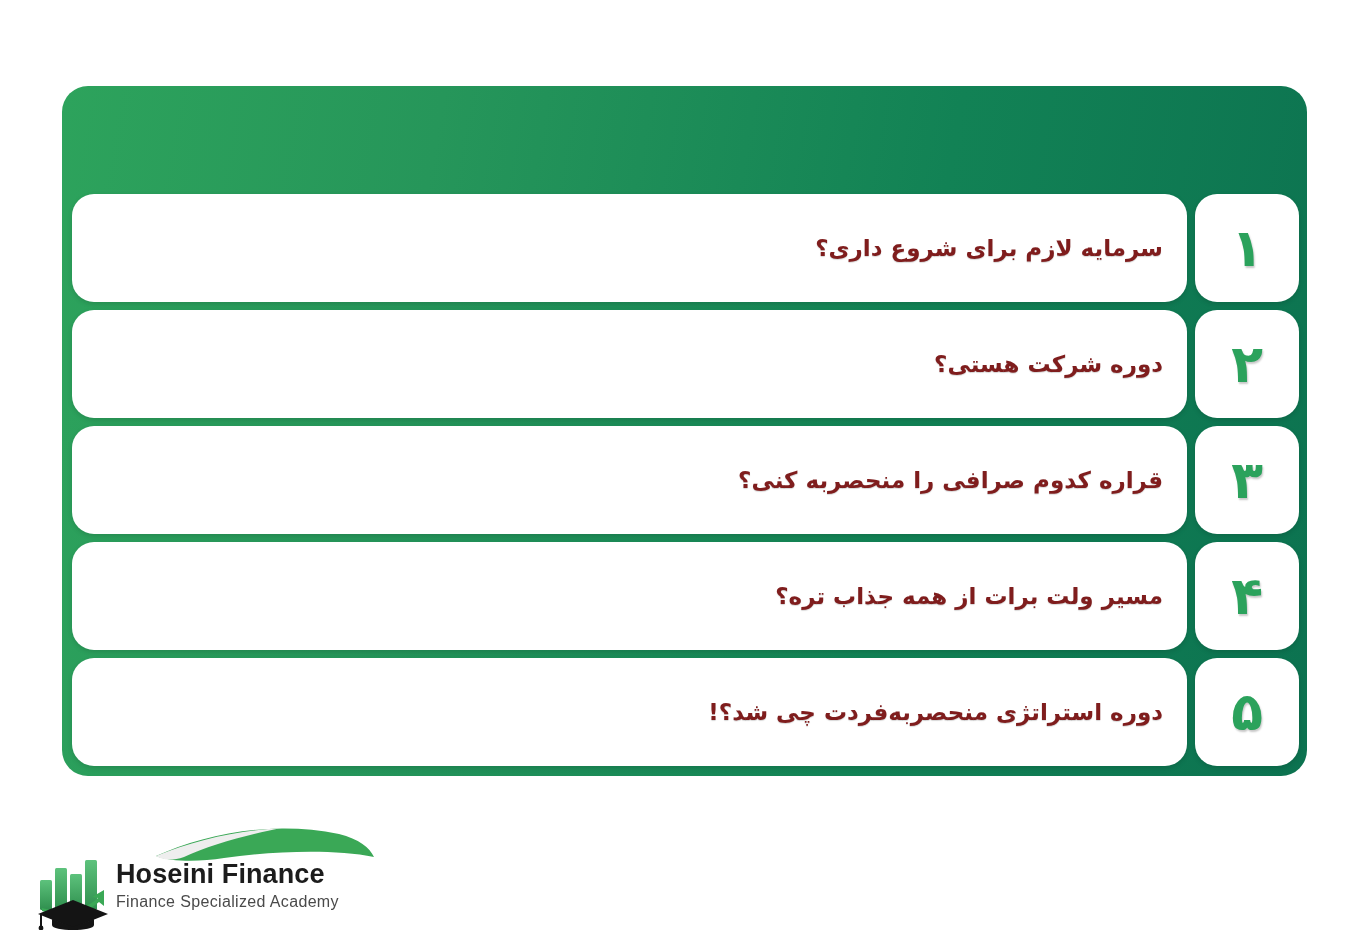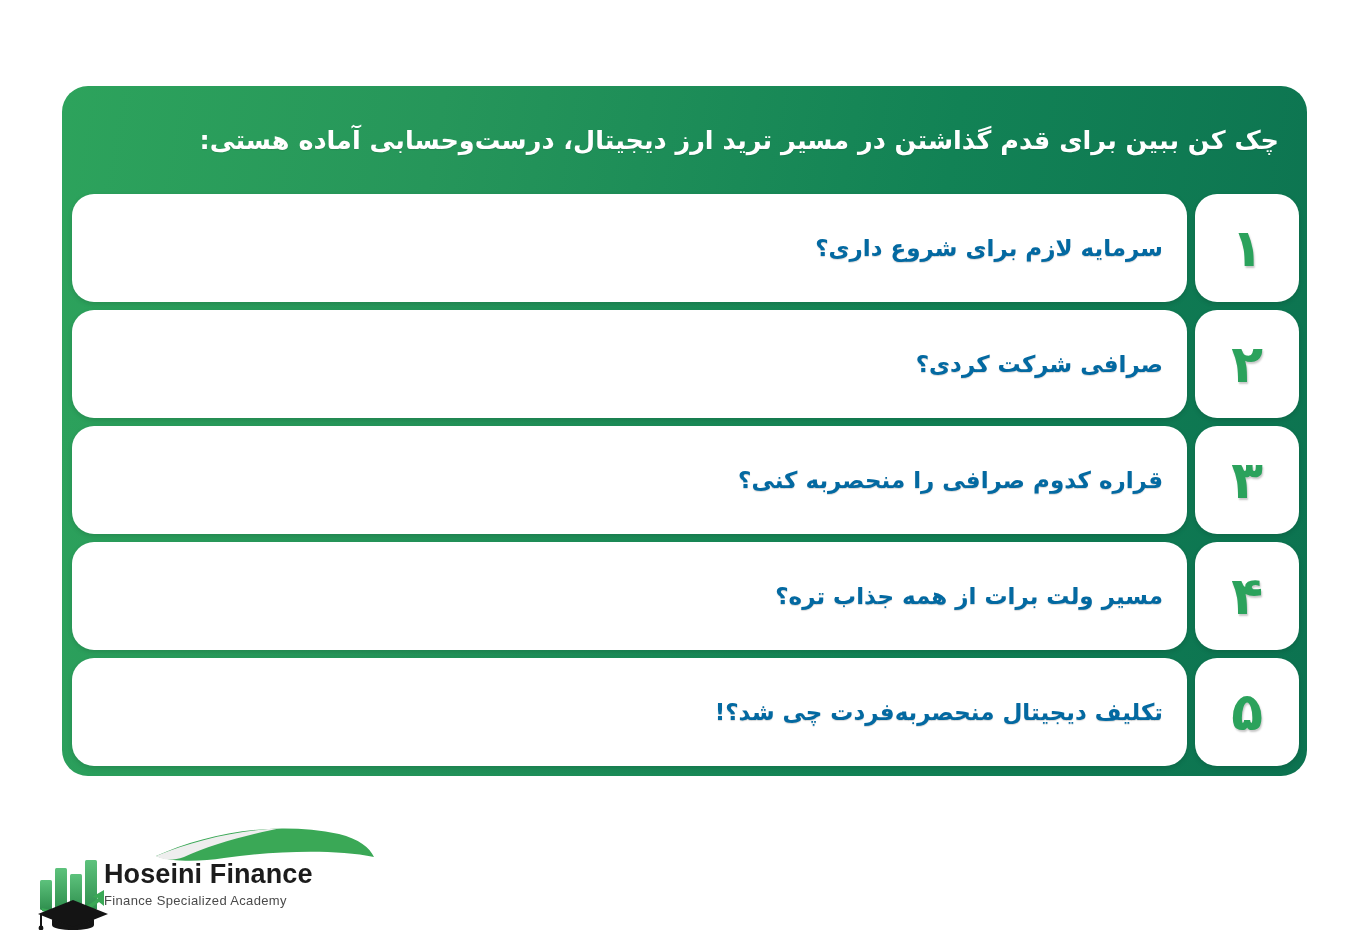--- a/index.html
+++ b/index.html
@@ -106,21 +106,21 @@
     background: #ffffff;
     border-radius: 22px;
     display: flex;
     align-items: center;
     justify-content: flex-start;
     padding: 0 24px 0 24px;
     box-shadow: 0 2px 5px rgba(0,0,0,0.13);
   }
 
   .row-question {
-    color: #0369a1;
+    color: #7f1d1d;
     font-size: 23px;
     font-weight: bold;
     text-align: right;
     direction: rtl;
     line-height: 1.4;
     text-shadow: 0 1px 1px rgba(0,0,0,0.16);
     white-space: nowrap;
   }
 
   
@@ -143,75 +143,72 @@
   .logo-swoosh {
     position: absolute;
     left: 122px;
     top: 0px;
     width: 222px;
     height: 44px;
   }
 
   .logo-text {
     position: absolute;
-    left: 72px;
+    left: 84px;
     top: 34px;
     width: 230px;
   }
 
   .logo-name {
     color: #1c1c1c;
     font-size: 27px;
     font-weight: bold;
     letter-spacing: 0.1px;
     direction: ltr;
     text-align: left;
     line-height: 1.05;
     font-family: "Liberation Sans", sans-serif;
   }
 
   .logo-tag {
     color: #4a4a4a;
-    font-size: 13px;
+    font-size: 16px;
     font-weight: normal;
     letter-spacing: 0.35px;
     direction: ltr;
     text-align: left;
     margin-top: 5px;
     font-family: "Liberation Sans", sans-serif;
   }
 </style>
 </head>
 <body>
 
 <div class="page">
 
   <div class="panel">
 
-    <div class="panel-header">
-      <div class="panel-title">چک کن ببین برای قدم گذاشتن در مسیر ترید ارز دیجیتال، درست‌وحسابی آماده هستی:</div>
-    </div>
 
     <div class="rows">
 
       <div class="row">
         <div class="row-badge">
           <span class="row-badge-num">۱</span>
         </div>
         <div class="row-card">
           <span class="row-question">سرمایه لازم برای شروع داری؟</span>
         </div>
       </div>
 
       <div class="row">
         <div class="row-badge">
           <span class="row-badge-num">۲</span>
         </div>
         <div class="row-card">
-          <span class="row-question">صرافی شرکت کردی؟</span>
+          <span class="row-question">دوره شرکت هستی؟</span>
         </div>
       </div>
 
       <div class="row">
         <div class="row-badge">
           <span class="row-badge-num">۳</span>
         </div>
         <div class="row-card">
           <span class="row-question">قراره کدوم صرافی را منحصربه کنی؟</span>
         </div>
@@ -224,21 +221,21 @@
         <div class="row-card">
           <span class="row-question">مسیر ولت برات از همه جذاب تره؟</span>
         </div>
       </div>
 
       <div class="row">
         <div class="row-badge">
           <span class="row-badge-num">۵</span>
         </div>
         <div class="row-card">
-          <span class="row-question">تکلیف دیجیتال منحصربه‌فردت چی شد؟!</span>
+          <span class="row-question">دوره استراتژی منحصربه‌فردت چی شد؟!</span>
         </div>
       </div>
 
     </div>
   </div>
 
   <div class="logo">
 
     <svg class="logo-swoosh" viewBox="0 0 222 44">
       <path d="M2 30 C 50 8, 120 -6, 185 8 C 205 13, 216 22, 220 31 C 180 23, 120 25, 70 32 C 45 36, 18 36, 2 30 Z" fill="#3aa856"></path>

